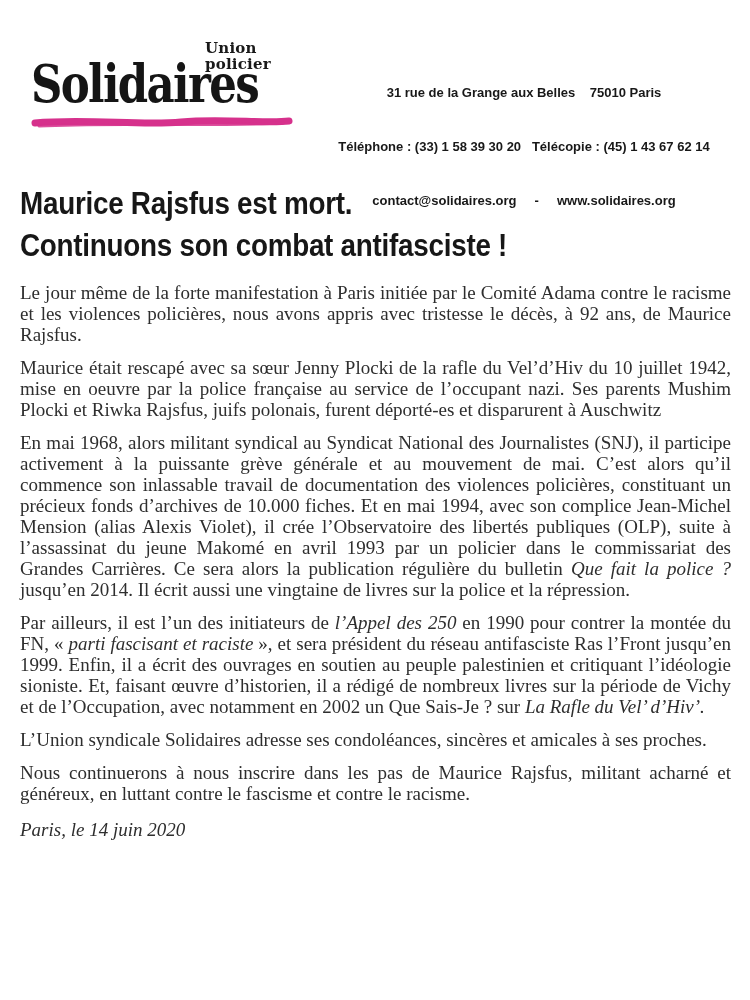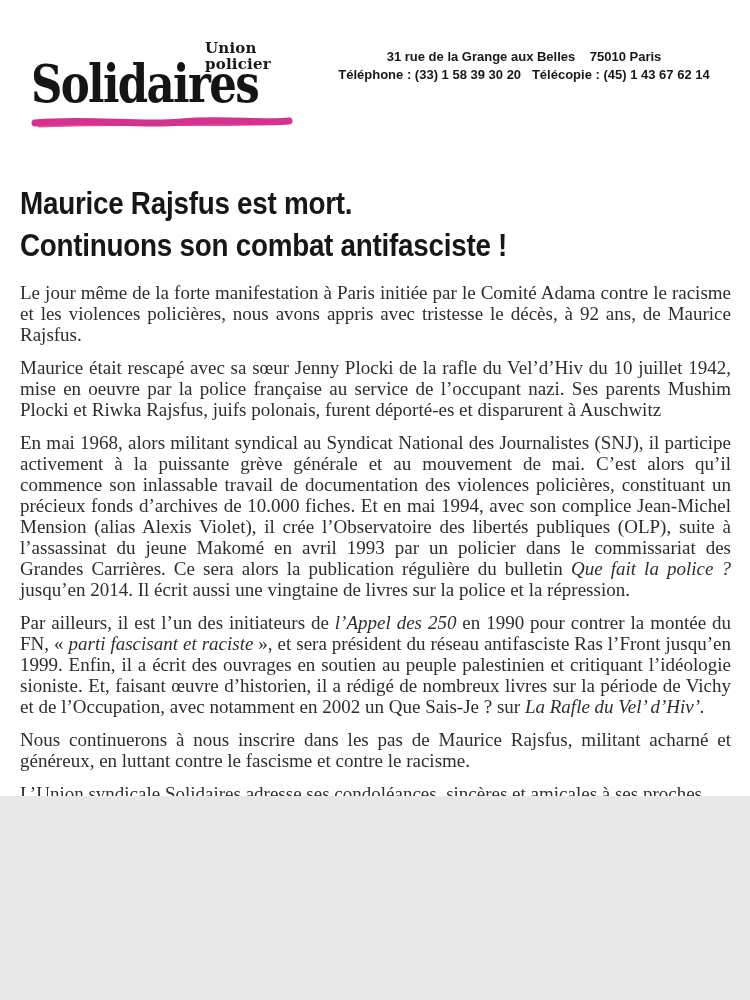--- a/index.html
+++ b/index.html
@@ -1,19 +1,19 @@
 <!DOCTYPE html>
 <html><head>
 <meta charset="utf-8">
 <style>
   html, body { margin: 0; padding: 0; background: #e8e8e8; }
   .page {
     position: relative;
     width: 750px;
-    height: 796px;
+    height: 1000px;
     margin: 0 auto;
     background: #ffffff;
     overflow: hidden;
     font-family: "Liberation Serif", "DejaVu Serif", serif;
   }
 
   
   .logo-union {
     position: absolute;
     left: 205px;
@@ -51,21 +51,21 @@
     left: 312px;
     top: 48px;
     width: 424px;
     text-align: center;
     font-family: "Liberation Sans", sans-serif;
     font-weight: bold;
     font-size: 13px;
     line-height: 18px;
     color: #181818;
   }
-  .head-right div { white-space: pre; }
+  .head-right div { white-space: pre; margin-top: 36px; }
 
   
   .title-block {
     position: absolute;
     left: 20px;
     top: 182px;
     transform: scaleX(0.87);
     transform-origin: left top;
     font-family: "Liberation Sans", sans-serif;
     font-weight: bold;
@@ -108,32 +108,33 @@
   </div>
   <div class="logo-name">Solidaires</div>
   <svg class="logo-underline" viewBox="0 0 262 18" preserveAspectRatio="none">
     <path d="M4,9 C 55,4 110,12 150,8 C 190,4 235,10 258,7" fill="none" stroke="#d6318c" stroke-width="7" stroke-linecap="round"></path>
     <path d="M8,12 C 80,8 170,13 252,9" fill="none" stroke="#d6318c" stroke-width="3" stroke-linecap="round" opacity="0.85"></path>
   </svg>
 
   <div class="head-right">
     <div>31 rue de la Grange aux Belles    75010 Paris</div>
     <div>Téléphone : (33) 1 58 39 30 20   Télécopie : (45) 1 43 67 62 14</div>
+    <div>contact@solidaires.org     -     www.solidaires.org</div>
   </div>
 
   <div class="title-block">
     <div>Maurice Rajsfus est mort.</div>
     <div>Continuons son combat antifasciste !</div>
   </div>
 
   <div class="doc-body">
     <div>
         <p class="para"><span>Le jour même de la forte manifestation à Paris initiée par le Comité Adama contre le racisme et les violences policières, nous avons appris avec tristesse le décès, à 92 ans, de Maurice Rajsfus.</span></p>
         <p class="para"><span>Maurice était rescapé avec sa sœur Jenny Plocki de la rafle du Vel’d’Hiv du 10 juillet 1942, mise en oeuvre par la police française au service de l’occupant nazi. Ses parents Mushim Plocki et Riwka Rajsfus, juifs polonais, furent déporté-es et disparurent à Auschwitz</span></p>
         <p class="para"><span>En mai 1968, alors militant syndical au Syndicat National des Journalistes (SNJ), il participe activement à la puissante grève générale et au mouvement de mai. C’est alors qu’il commence son inlassable travail de documentation des violences policières, constituant un précieux fonds d’archives de 10.000 fiches. Et en mai 1994, avec son complice Jean-Michel Mension (alias Alexis Violet), il crée l’Observatoire des libertés publiques (OLP), suite à l’assassinat du jeune Makomé en avril 1993 par un policier dans le commissariat des Grandes Carrières. Ce sera alors la publication régulière du bulletin </span><span class="it">Que fait la police ?</span><span> jusqu’en 2014. Il écrit aussi une vingtaine de livres sur la police et la répression.</span></p>
         <p class="para"><span>Par ailleurs, il est l’un des initiateurs de </span><span class="it">l’Appel des 250</span><span> en 1990 pour contrer la montée du FN, « </span><span class="it">parti fascisant et raciste</span><span> », et sera président du réseau antifasciste Ras l’Front jusqu’en 1999. Enfin, il a écrit des ouvrages en soutien au peuple palestinien et critiquant l’idéologie sioniste. Et, faisant œuvre d’historien, il a rédigé de nombreux livres sur la période de Vichy et de l’Occupation, avec notamment en 2002 un Que Sais-Je ? sur </span><span class="it">La Rafle du Vel’ d’Hiv’.</span></p>
+        <p class="para"><span>L’Union syndicale Solidaires adresse ses condoléances, sincères et amicales à ses proches.</span></p>
         <p class="para"><span>Nous continuerons à nous inscrire dans les pas de Maurice Rajsfus, militant acharné et généreux, en luttant contre le fascisme et contre le racisme.</span></p>
-        <p class="para"><span>L’Union syndicale Solidaires adresse ses condoléances, sincères et amicales à ses proches.</span></p>
       </div>
     <div class="date-line">Paris, le 14 juin 2020</div>
   </div>
 
 </div>
 
 </body></html>

